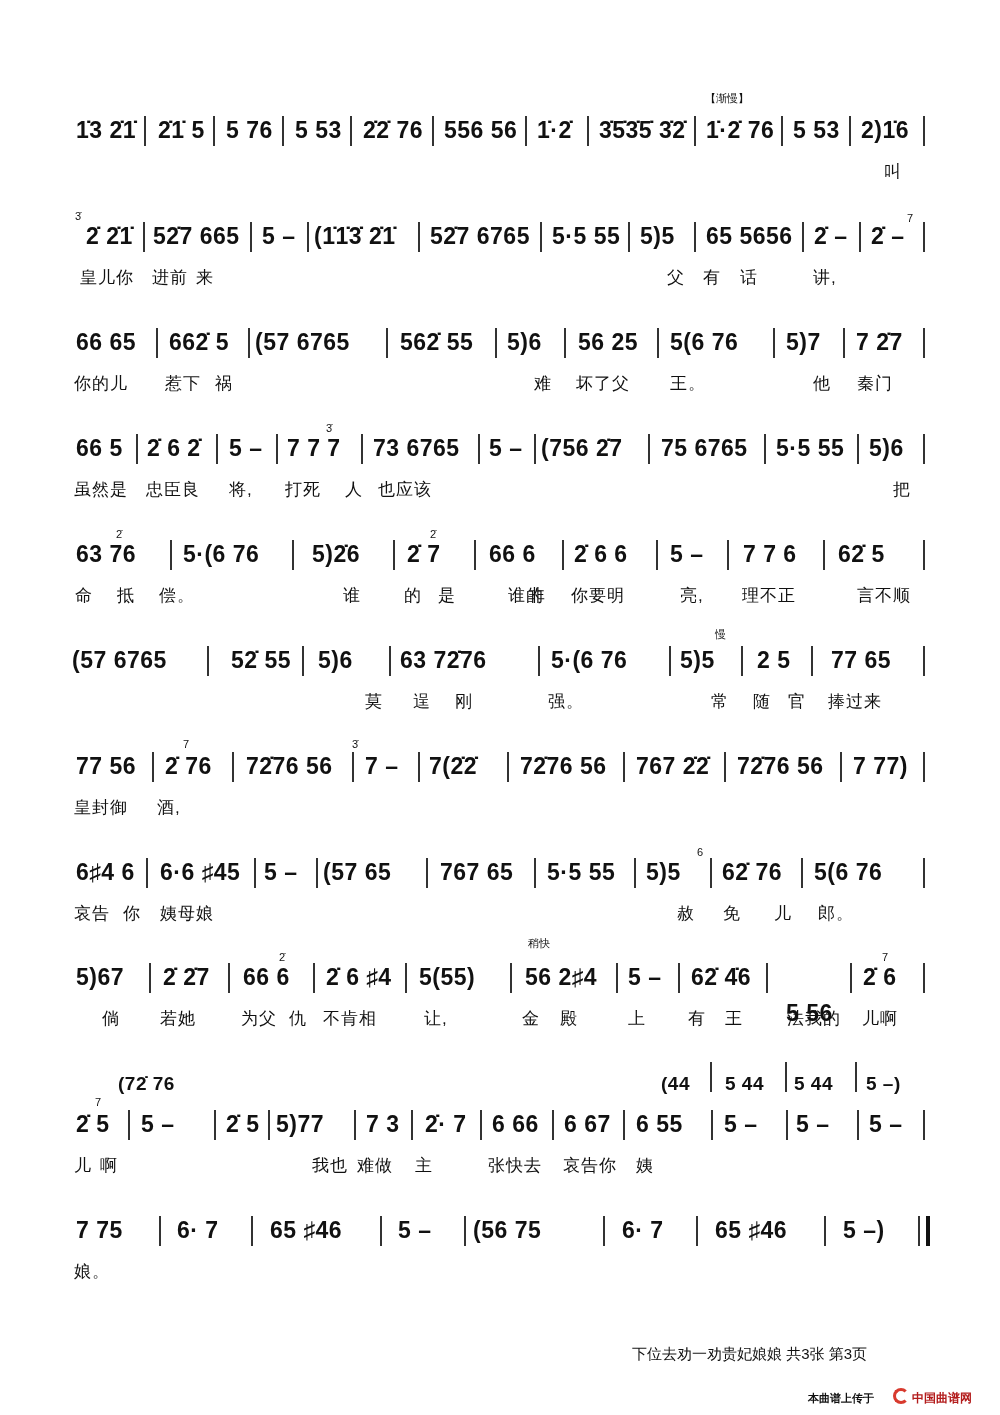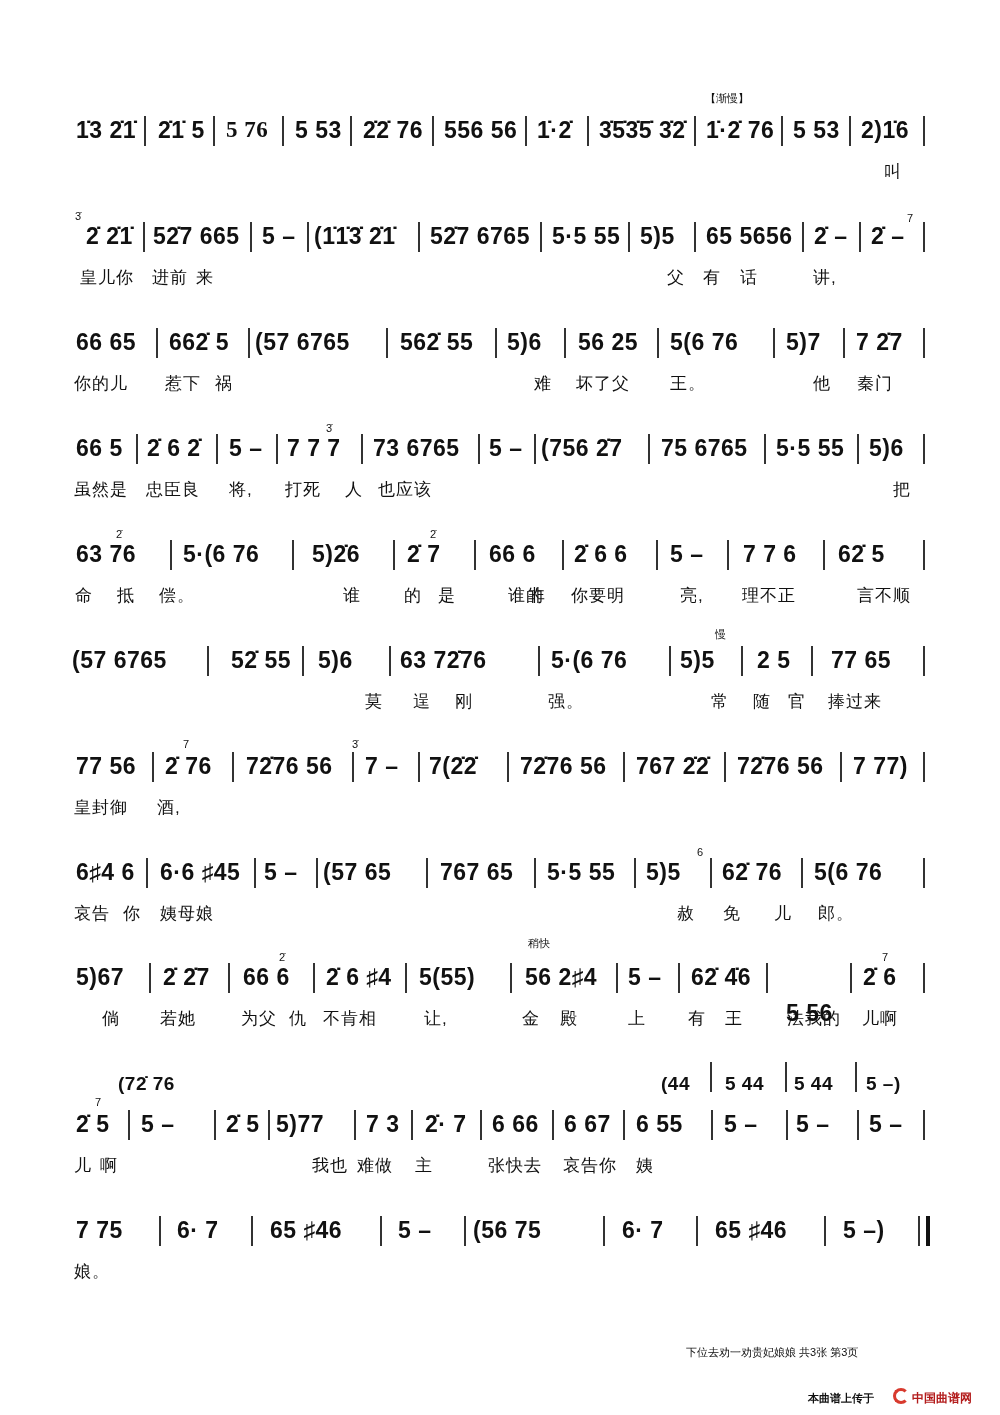--- a/index.html
+++ b/index.html
@@ -5,36 +5,36 @@
   html,body{margin:0;padding:0;background:#fff;}
   body{width:1000px;height:1415px;position:relative;overflow:hidden;font-family:"Liberation Sans",sans-serif;color:#111;}
   .row{position:absolute;left:0;width:1000px;}
   .notes{position:absolute;left:0;top:0;height:40px;width:1000px;}
   .tok{position:absolute;top:0;font-weight:bold;font-size:23px;line-height:40px;white-space:nowrap;letter-spacing:0.5px;}
   .bar{position:absolute;top:6px;width:0;height:30px;border-left:2px solid #333;}
   .dbar{position:absolute;top:6px;width:6px;height:30px;border-left:2px solid #333;border-right:4px solid #111;}
   .lyrics{position:absolute;left:0;top:50px;height:24px;width:1000px;}
   .ly{position:absolute;top:0;font-size:17px;line-height:24px;white-space:nowrap;letter-spacing:1px;}
   .mark{position:absolute;font-size:11px;line-height:12px;white-space:nowrap;}
-  .footer-title{position:absolute;left:686px;top:1345px;font-size:11px;}
+  .footer-title{position:absolute;left:632px;top:1345px;font-size:15px;}
   .footer-upload{position:absolute;left:808px;top:1391px;font-size:11px;font-weight:bold;}
   .logo{position:absolute;left:893px;top:1388px;font-size:12px;font-weight:bold;color:#b31c1c;}
   .logo .c{display:inline-block;width:10px;height:10px;border-radius:50%;border:3px solid #d83a2e;border-right-color:transparent;margin-right:3px;vertical-align:-2px;}
 </style>
 </head>
 <body>
 
 <div id="score">
     <div class="row" style="top: 110px;">
       <div class="notes">
         <span class="tok" style="left: 76px;">1̇3 2̇1̇</span>
         <div class="bar" style="left: 144px;"></div>
         <span class="tok" style="left: 158px;">2̇1̇ 5</span>
         <div class="bar" style="left: 213px;"></div>
-        <span class="tok" style="left: 226px; font-family: Liberation Serif, serif;">5 76</span>
+        <span class="tok" style="left: 226px;">5 76</span>
         <div class="bar" style="left: 282px;"></div>
         <span class="tok" style="left: 295px;">5 53</span>
         <div class="bar" style="left: 350px;"></div>
         <span class="tok" style="left: 363px;">2̇2̇ 76</span>
         <div class="bar" style="left: 432px;"></div>
         <span class="tok" style="left: 444px;">556 56</span>
         <div class="bar" style="left: 525px;"></div>
         <span class="tok" style="left: 537px;">1̇·2̇</span>
         <div class="bar" style="left: 587px;"></div>
         <span class="tok" style="left: 599px;">3̇5̇3̇5̇ 3̇2̇</span>

